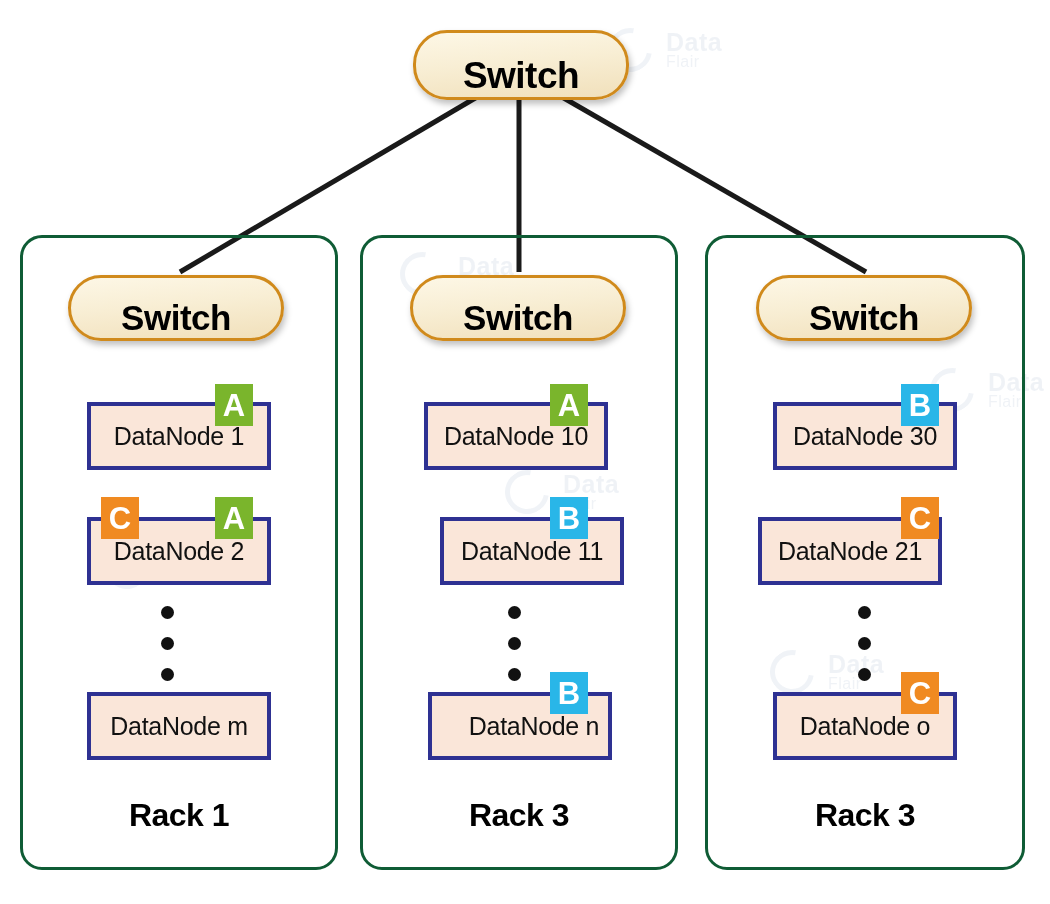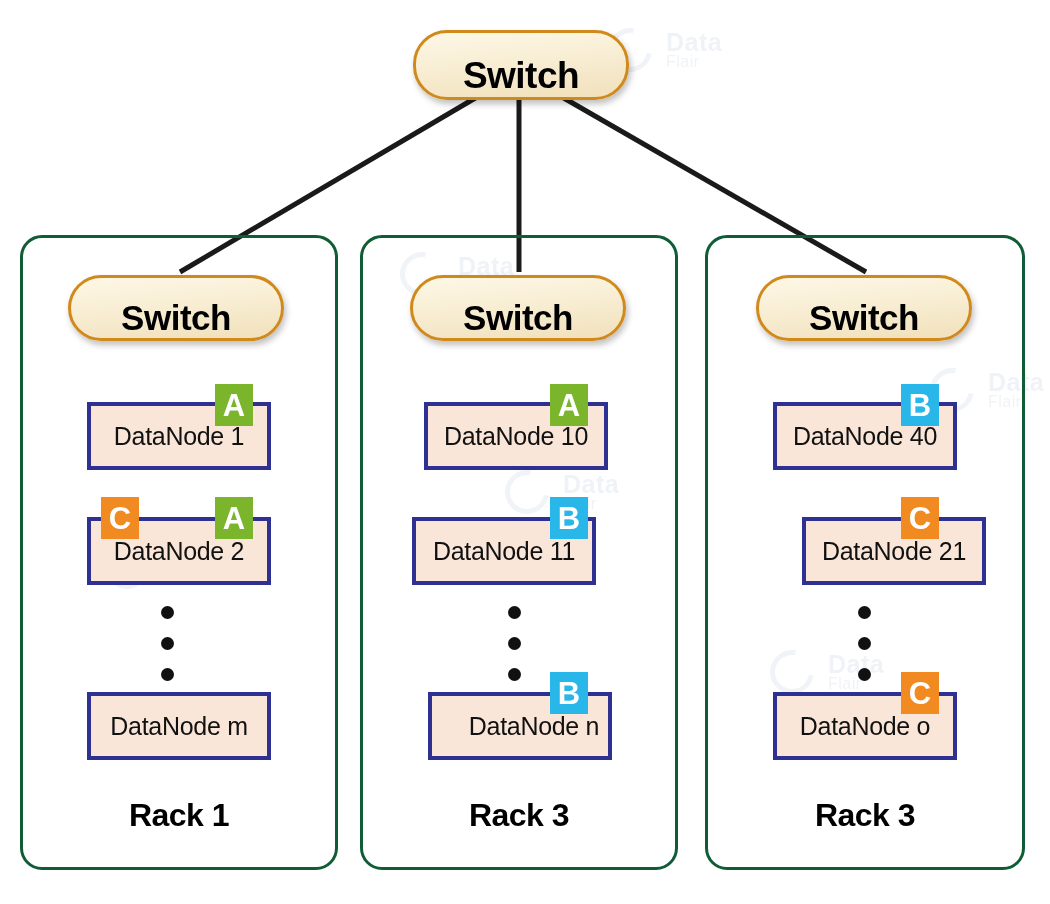--- a/index.html
+++ b/index.html
@@ -258,21 +258,21 @@
   <div class="switch switch-rack" style="left:410px;">
     <span>Switch</span>
   </div>
   <div class="dn" style="left:424px; top:402px;">
     <span>DataNode 10</span>
   </div>
   <div class="badge" style="left:550px; top:384px; background:#7ab52c;">
     <span>A</span>
   </div>
 
-  <div class="dn" style="left:412px; top:517px;">
+  <div class="dn" style="left:440px; top:517px;">
     <span>DataNode 11</span>
   </div>
   <div class="badge" style="left:550px; top:497px; background:#29b6e8;">
     <span>B</span>
   </div>
 
   <div class="vdots" style="left:508px; top:606px;">
     <span></span>
     <span></span>
     <span></span>
@@ -288,27 +288,27 @@
   <div class="rack-label" style="left:369px; top:797px;">
     <span>Rack 3</span>
   </div>
 
   <div class="rack" style="left:705px; width:320px;">
   </div>
   <div class="switch switch-rack" style="left:756px;">
     <span>Switch</span>
   </div>
   <div class="dn" style="left:773px; top:402px;">
-    <span>DataNode 40</span>
+    <span>DataNode 30</span>
   </div>
   <div class="badge" style="left:901px; top:384px; background:#29b6e8;">
     <span>B</span>
   </div>
 
-  <div class="dn" style="left:802px; top:517px;">
+  <div class="dn" style="left:758px; top:517px;">
     <span>DataNode 21</span>
   </div>
   <div class="badge" style="left:901px; top:497px; background:#f08a21;">
     <span>C</span>
   </div>
 
   <div class="vdots" style="left:858px; top:606px;">
     <span></span>
     <span></span>
     <span></span>

